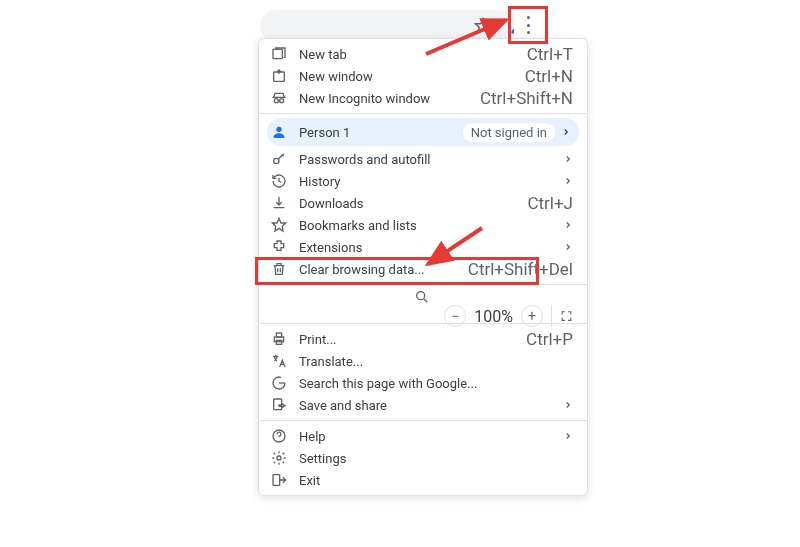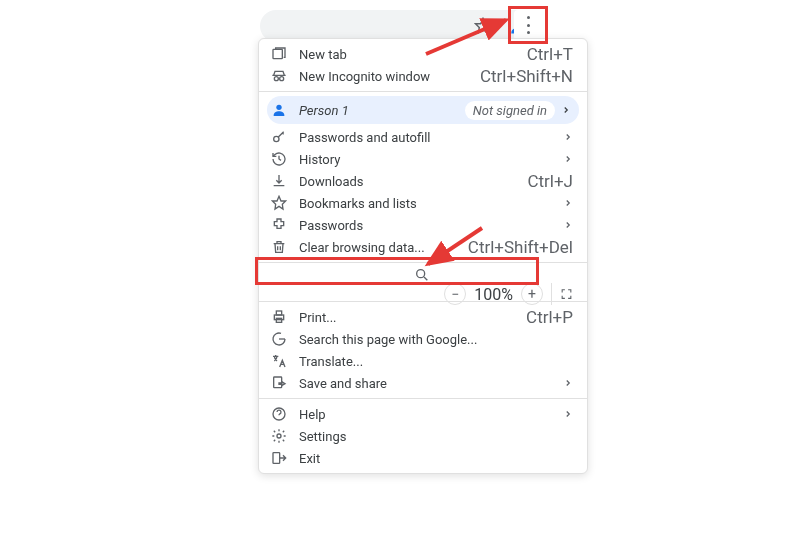--- a/index.html
+++ b/index.html
@@ -123,21 +123,20 @@
 
   
   .profile-row {
     display: flex;
     align-items: center;
     height: 28px;
     margin: 2px 8px;
     padding: 0 8px 0 4px;
     border-radius: 14px;
     background: var(--blue-bg);
-    font-style: italic;
   }
   .profile-row .mi-icon { color: var(--blue); }
   .profile-row .mi-label { margin-left: 12px; flex: 1; }
   .profile-row .badge {
     background: #fff;
     border-radius: 10px;
     padding: 2px 8px;
     font-size: 13px;
     color: var(--text-light);
   }
@@ -224,20 +223,30 @@
           <rect x="3" y="5" width="14" height="14" rx="1"></rect>
           <path d="M7 5V3h14v14h-2"></path>
         </svg>
     </span>
     <span class="mi-label">New tab</span>
     <span class="mi-accel">Ctrl+T</span>
   </div>
   <div class="menu-item">
     <span class="mi-icon">
       <svg viewBox="0 0 24 24" width="16" height="16" fill="none" stroke="currentColor" stroke-width="2">
+          <rect x="4" y="6" width="16" height="14" rx="1"></rect>
+          <path d="M12 3v6M9 6l3-3 3 3"></path>
+        </svg>
+    </span>
+    <span class="mi-label">New window</span>
+    <span class="mi-accel">Ctrl+N</span>
+  </div>
+  <div class="menu-item">
+    <span class="mi-icon">
+      <svg viewBox="0 0 24 24" width="16" height="16" fill="none" stroke="currentColor" stroke-width="2">
           <path d="M4 11l2-6h12l2 6M2 11h20"></path>
           <circle cx="8" cy="16" r="3"></circle>
           <circle cx="16" cy="16" r="3"></circle>
           <path d="M11 16h2"></path>
         </svg>
     </span>
     <span class="mi-label">New Incognito window</span>
     <span class="mi-accel">Ctrl+Shift+N</span>
   </div>
 
@@ -309,21 +318,21 @@
           <polyline points="9 6 15 12 9 18"></polyline>
         </svg>
       </span>
   </div>
   <div class="menu-item">
     <span class="mi-icon">
       <svg viewBox="0 0 24 24" width="16" height="16" fill="none" stroke="currentColor" stroke-width="2">
           <path d="M9 3h6v4h4v6h-4v4H9v-4H5V7h4z"></path>
         </svg>
     </span>
-    <span class="mi-label">Passwords</span>
+    <span class="mi-label">Extensions</span>
     <span class="mi-chevron">
         <svg viewBox="0 0 24 24" width="10" height="10" fill="none" stroke="currentColor" stroke-width="3">
           <polyline points="9 6 15 12 9 18"></polyline>
         </svg>
       </span>
   </div>
   <div class="menu-item">
     <span class="mi-icon">
       <svg viewBox="0 0 24 24" width="16" height="16" fill="none" stroke="currentColor" stroke-width="2">
           <path d="M4 7h16M9 7V4h6v3M6 7l1 13h10l1-13M10 11v6M14 11v6"></path>
@@ -364,33 +373,33 @@
           <rect x="8" y="3" width="8" height="6"></rect>
           <rect x="8" y="14" width="8" height="6"></rect>
         </svg>
     </span>
     <span class="mi-label">Print...</span>
     <span class="mi-accel">Ctrl+P</span>
   </div>
   <div class="menu-item">
     <span class="mi-icon">
       <svg viewBox="0 0 24 24" width="16" height="16" fill="none" stroke="currentColor" stroke-width="2">
+          <path d="M3 5h8M7 3v2M5 5c0 4 4 7 4 7M9 5c0 4-4 7-4 7M13 21l4-10 4 10M14.5 17h5"></path>
+        </svg>
+    </span>
+    <span class="mi-label">Translate...</span>
+  </div>
+  <div class="menu-item">
+    <span class="mi-icon">
+      <svg viewBox="0 0 24 24" width="16" height="16" fill="none" stroke="currentColor" stroke-width="2">
           <path d="M21 12a9 9 0 1 1-6-8.5"></path>
           <path d="M21 12h-9"></path>
         </svg>
     </span>
     <span class="mi-label">Search this page with Google...</span>
-  </div>
-  <div class="menu-item">
-    <span class="mi-icon">
-      <svg viewBox="0 0 24 24" width="16" height="16" fill="none" stroke="currentColor" stroke-width="2">
-          <path d="M3 5h8M7 3v2M5 5c0 4 4 7 4 7M9 5c0 4-4 7-4 7M13 21l4-10 4 10M14.5 17h5"></path>
-        </svg>
-    </span>
-    <span class="mi-label">Translate...</span>
   </div>
   <div class="menu-item">
     <span class="mi-icon">
       <svg viewBox="0 0 24 24" width="16" height="16" fill="none" stroke="currentColor" stroke-width="2">
           <rect x="4" y="3" width="12" height="16" rx="1"></rect>
           <path d="M16 10l5 3-5 3v-2h-4v-2h4z"></path>
         </svg>
     </span>
     <span class="mi-label">Save and share</span>
     <span class="mi-chevron">

